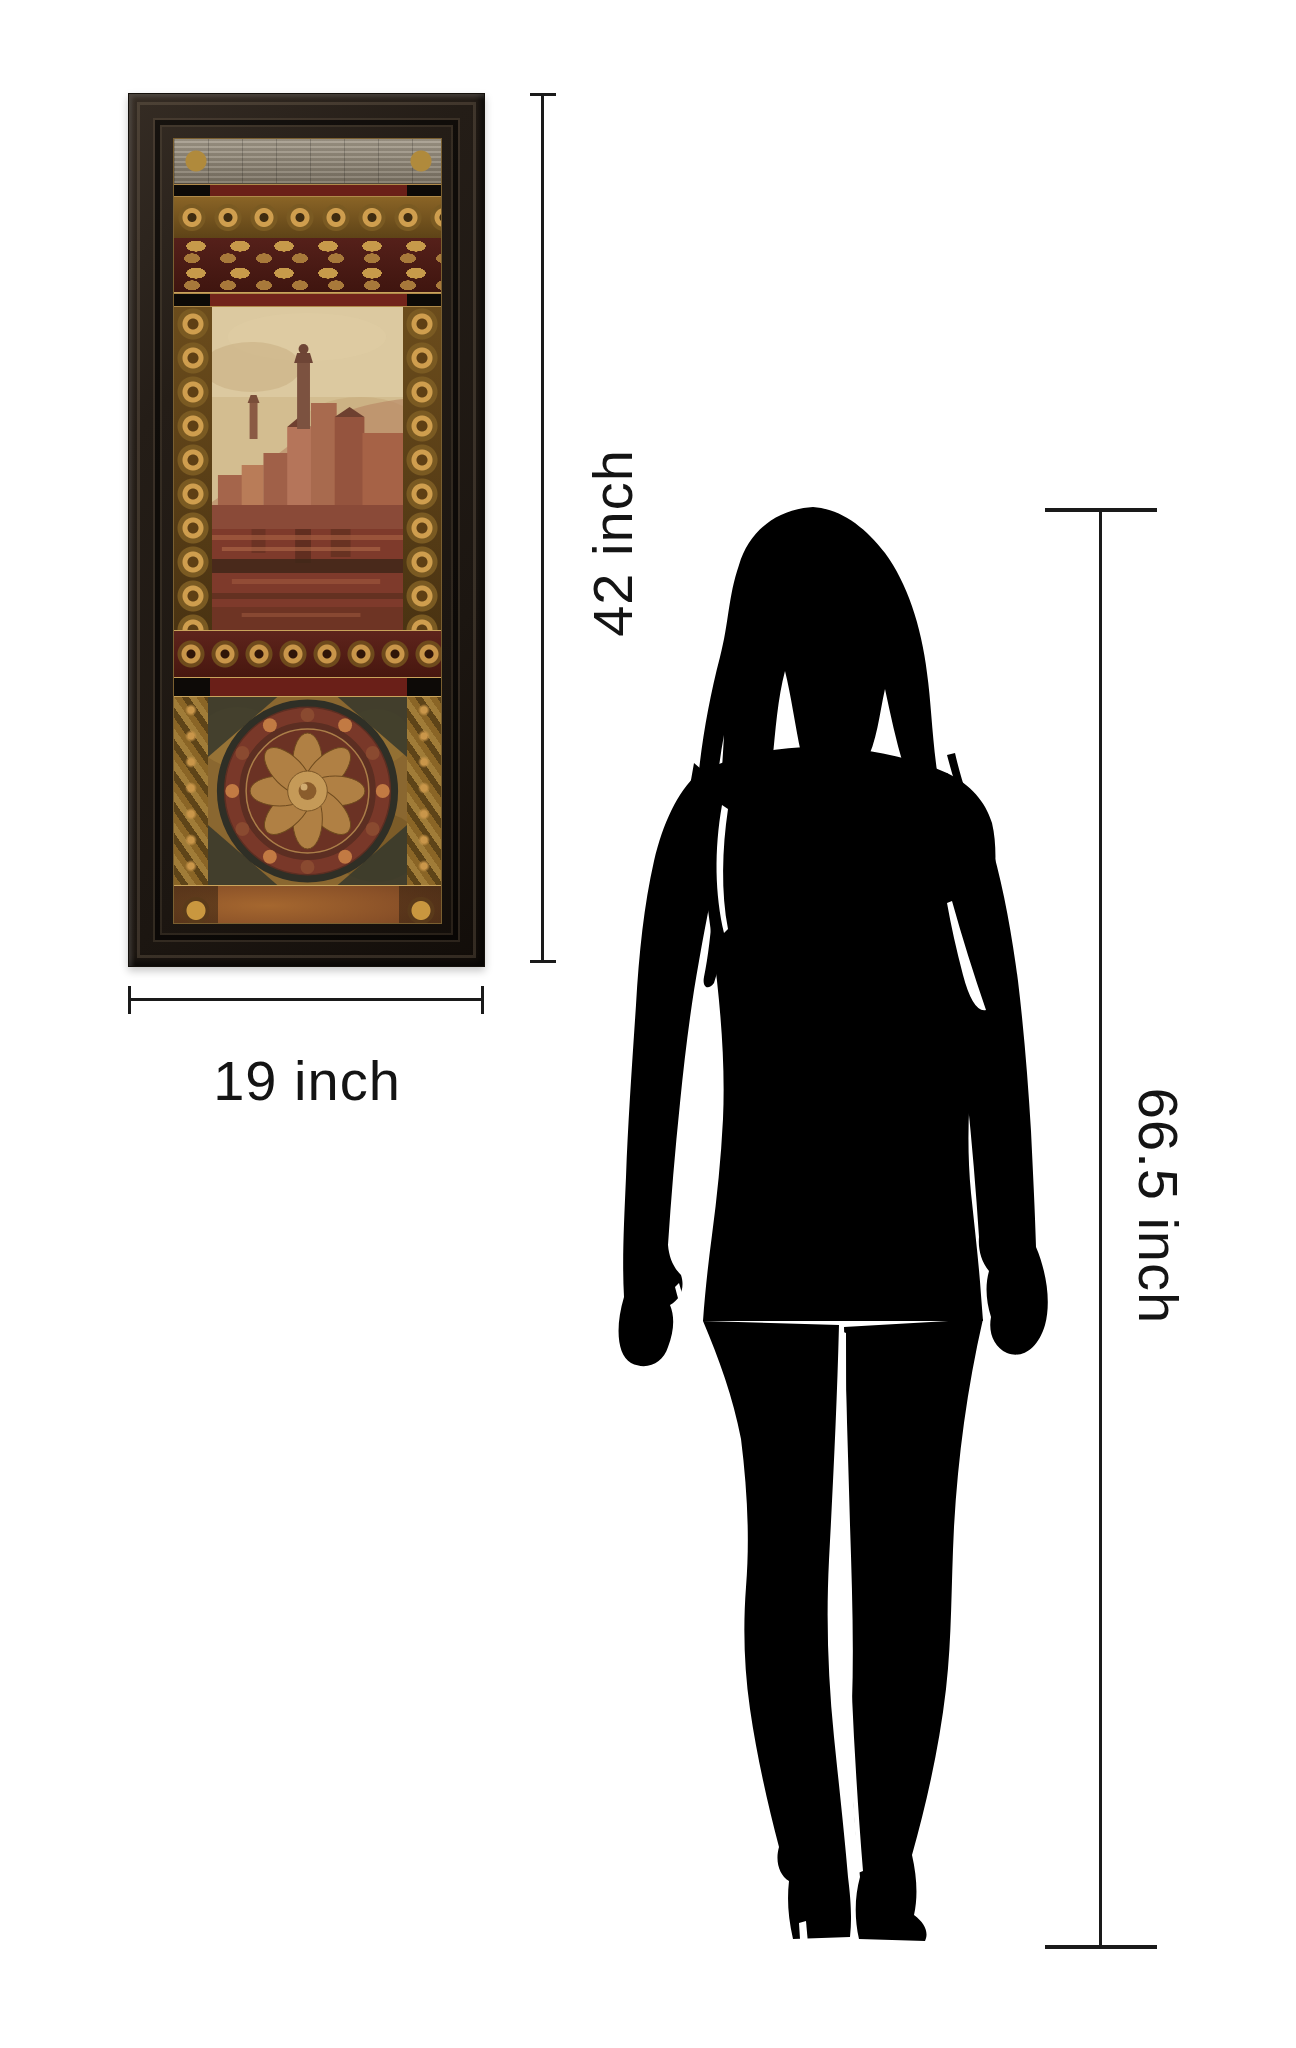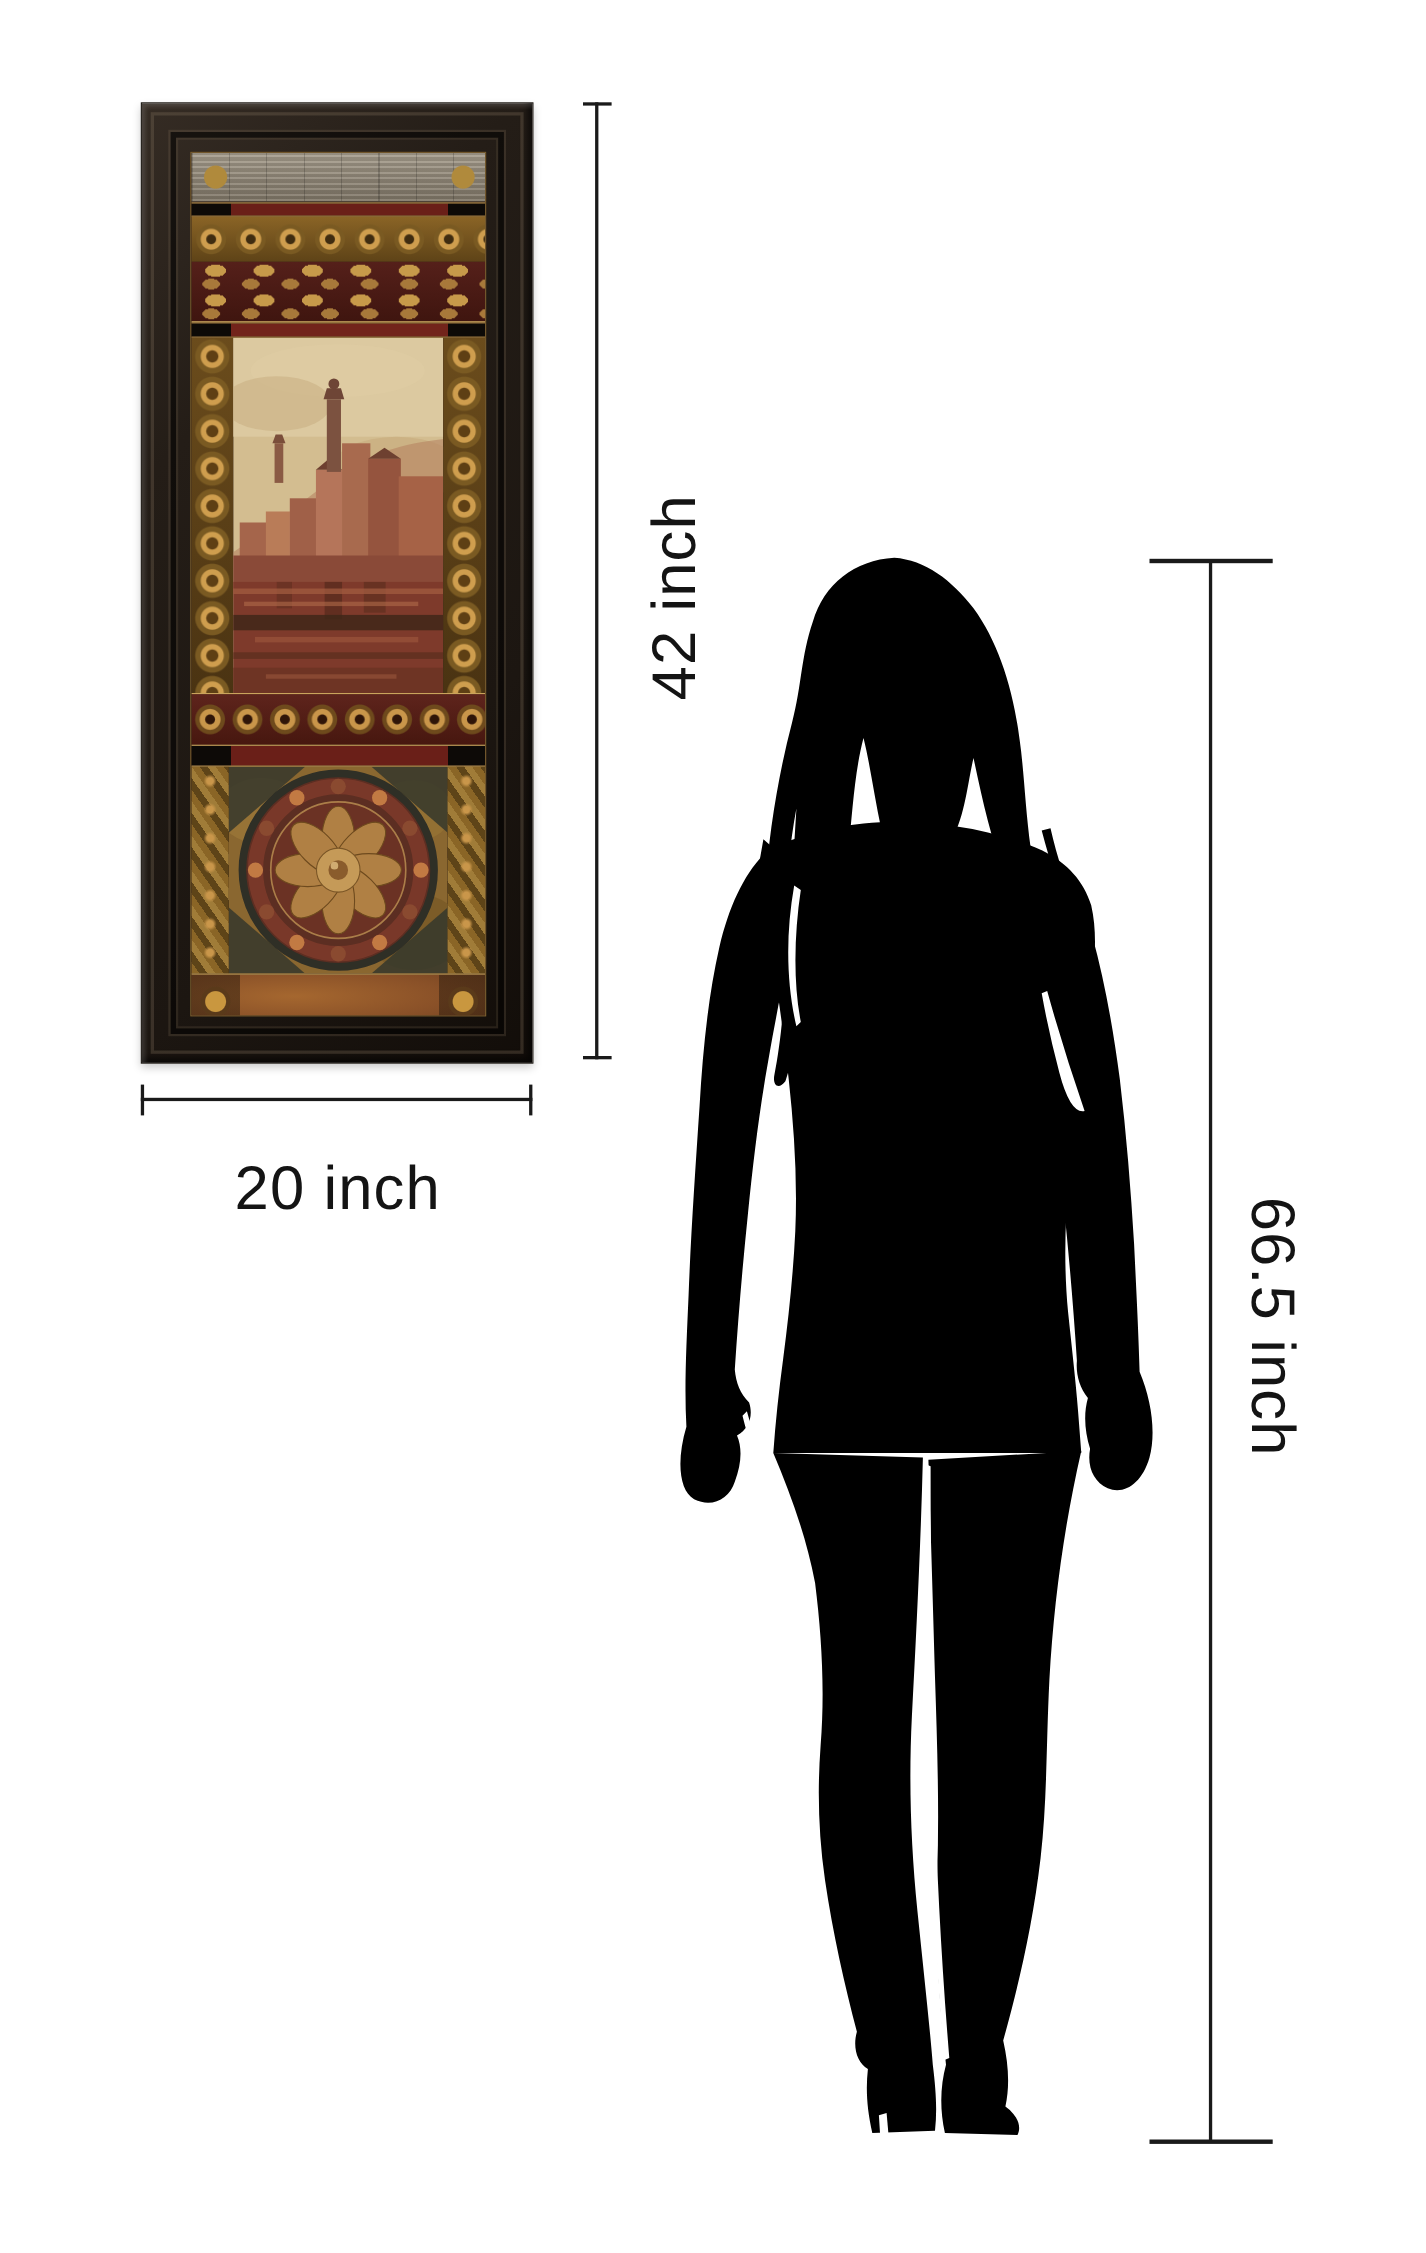--- a/index.html
+++ b/index.html
@@ -189,21 +189,21 @@
   </div>
 
   <div class="dim" style="left:541px;top:93px;width:3px;height:870px;"></div>
   <div class="dim" style="left:530px;top:93px;width:26px;height:3px;"></div>
   <div class="dim" style="left:530px;top:960px;width:26px;height:3px;"></div>
   <div class="dim-label rot-ccw" style="left:612px;top:543px;">42 inch</div>
 
   <div class="dim" style="left:128px;top:998px;width:356px;height:3px;"></div>
   <div class="dim" style="left:128px;top:986px;width:3px;height:28px;"></div>
   <div class="dim" style="left:481px;top:986px;width:3px;height:28px;"></div>
-  <div class="dim-label rot-none" style="left:307px;top:1080px;">20 inch</div>
+  <div class="dim-label rot-none" style="left:307px;top:1080px;">19 inch</div>
 
   <div class="dim" style="left:1099px;top:511px;width:3px;height:1437px;"></div>
   <div class="dim" style="left:1045px;top:508px;width:112px;height:4px;"></div>
   <div class="dim" style="left:1045px;top:1945px;width:112px;height:4px;"></div>
   <div class="dim-label rot-cw" style="left:1158px;top:1206px;">66.5 inch</div>
 
   <svg class="woman" viewBox="0 0 470 1450">
     <g fill="#000000">
 
       <path d="M218,2 C182,4 154,26 144,60 C133,92 134,118 125,152 C112,202 104,252 100,308

